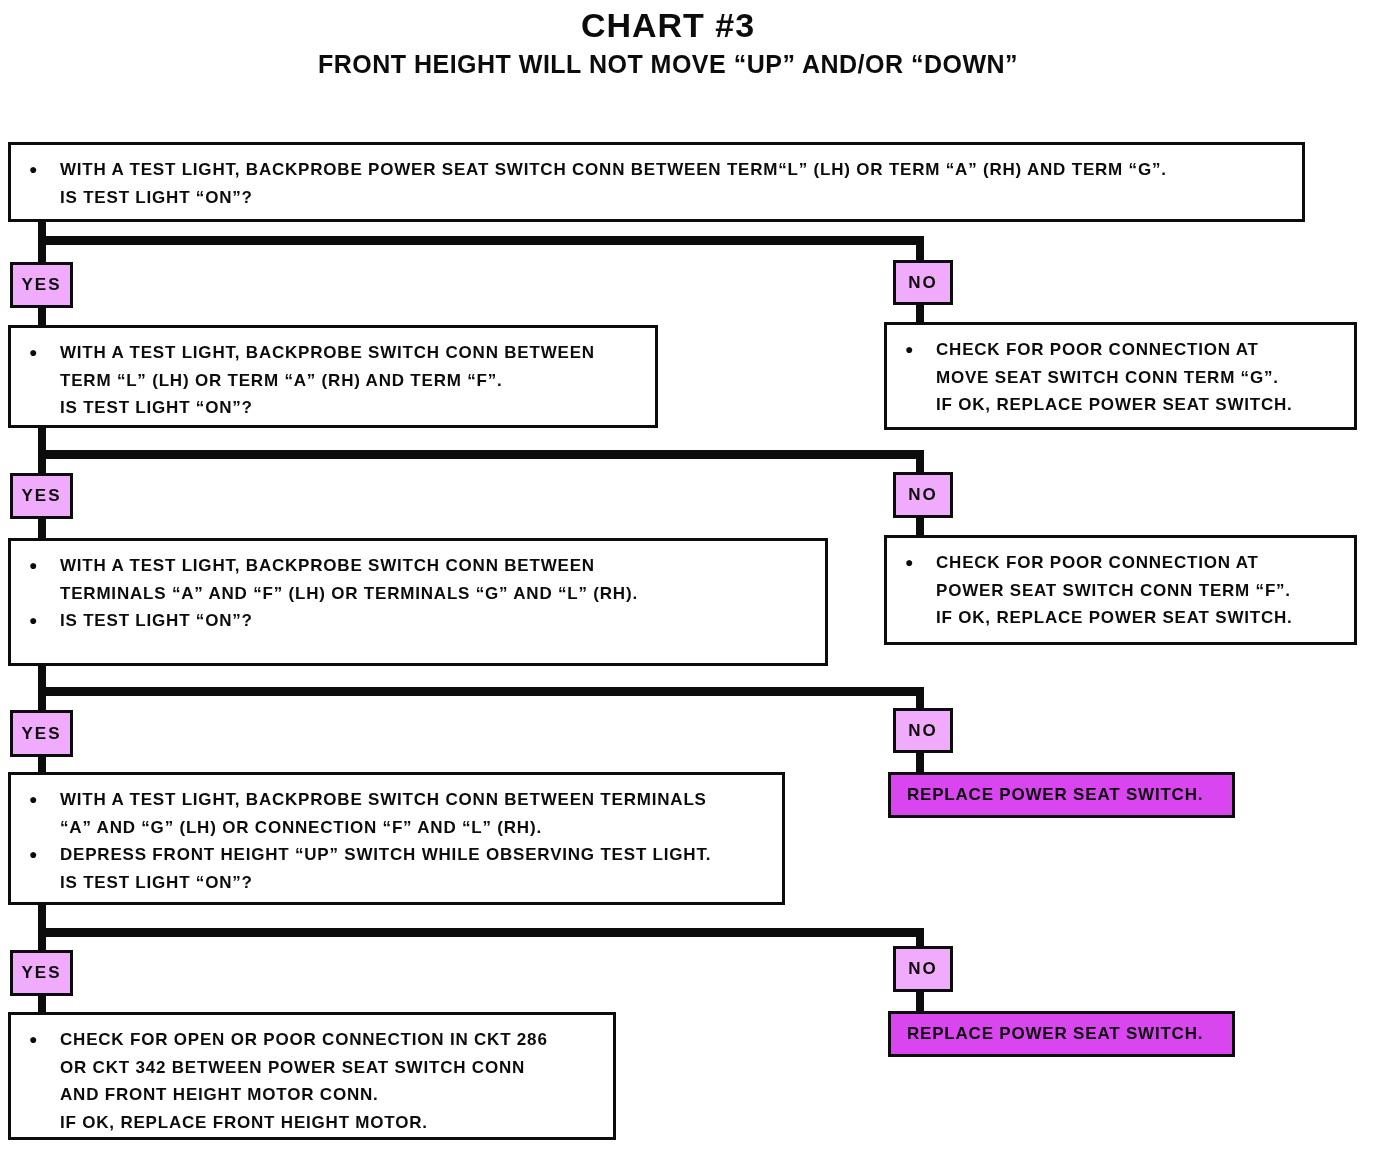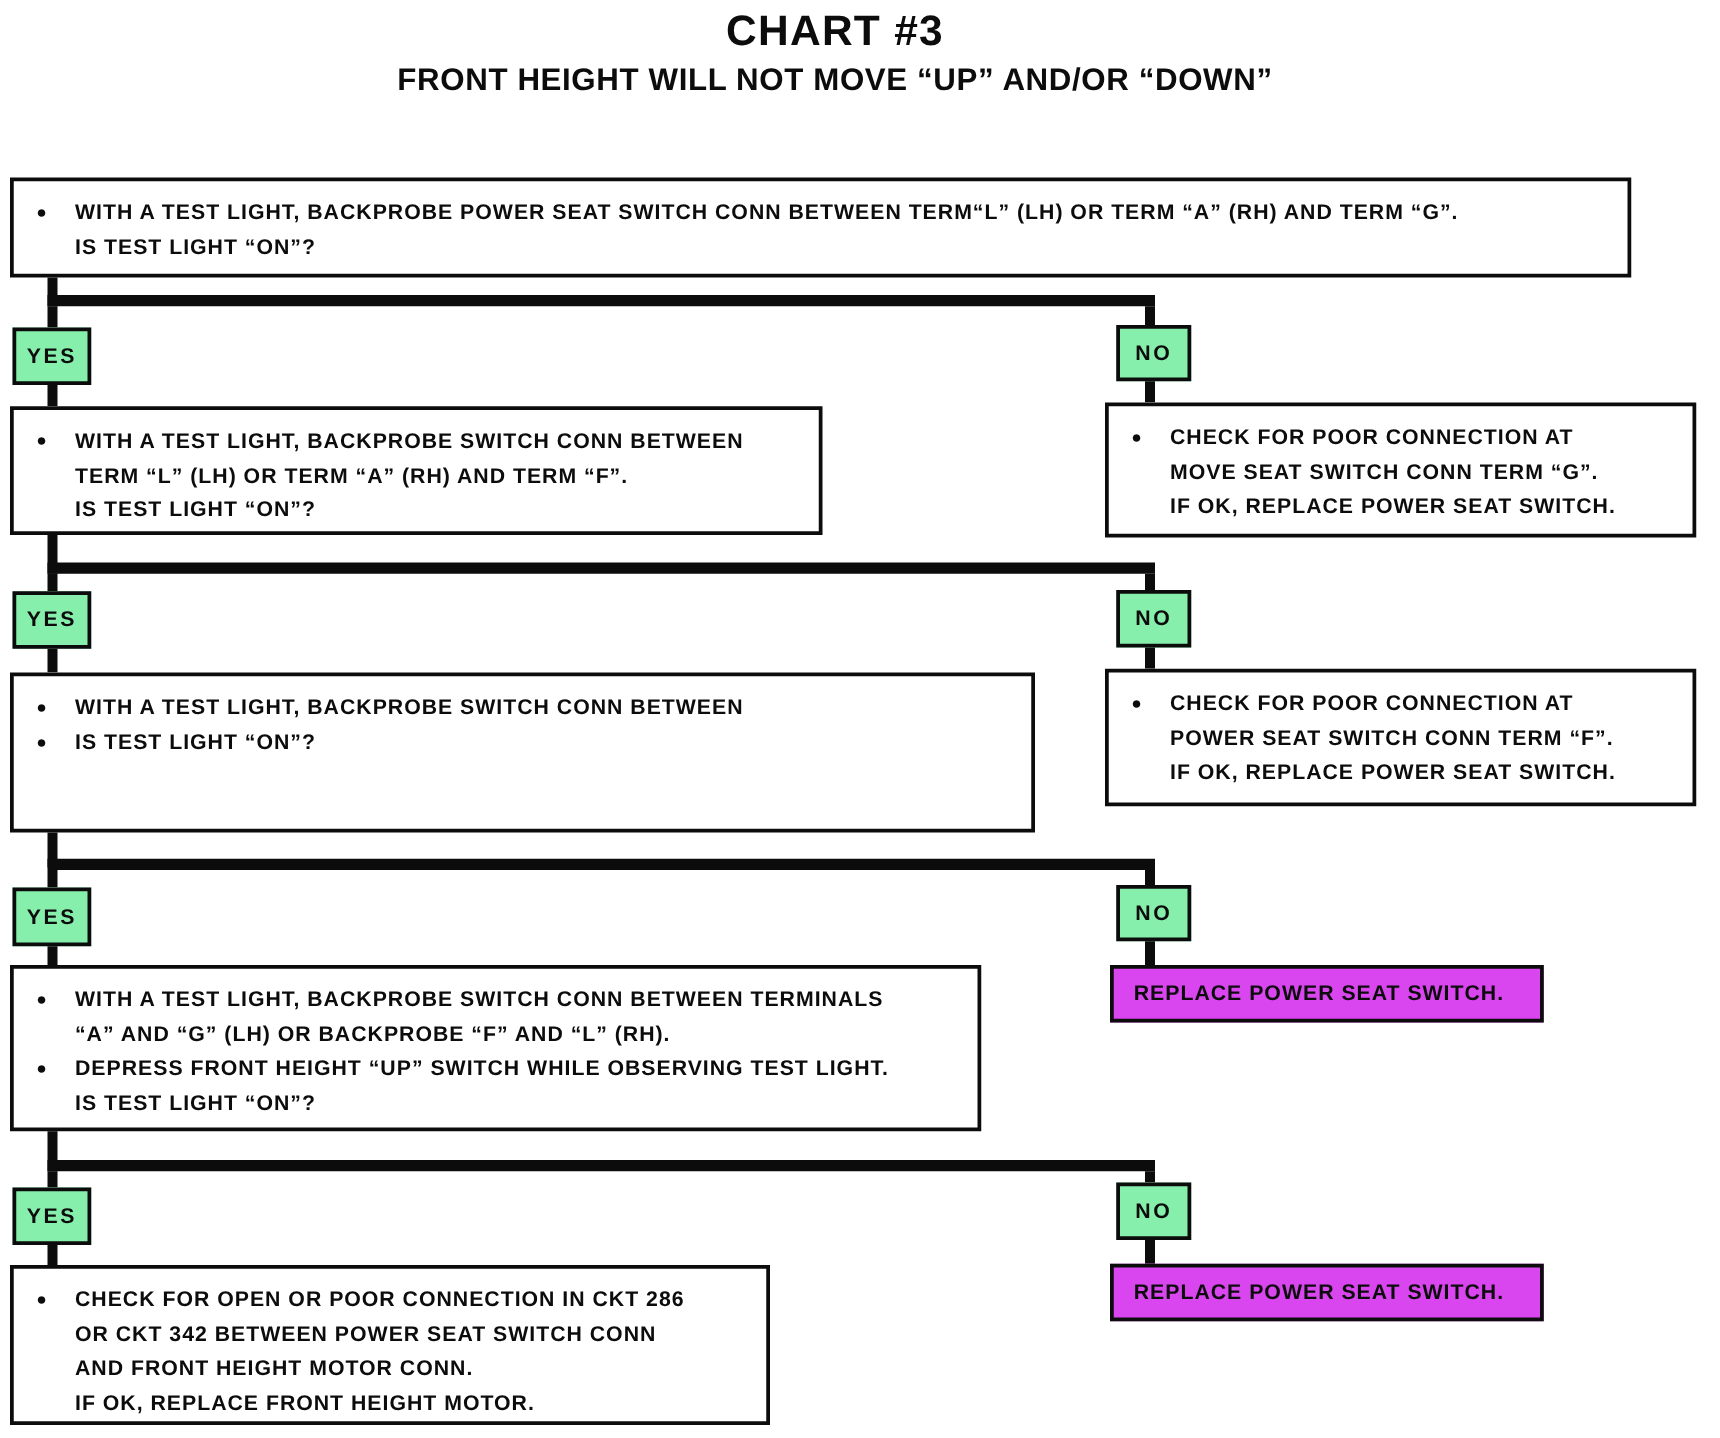--- a/index.html
+++ b/index.html
@@ -33,21 +33,21 @@
   }
   .item{display:flex;align-items:flex-start;}
   .bullet{
     width:31px;flex:0 0 31px;
     font-size:14px;line-height:27.5px;
   }
   .lines{flex:1 1 auto;}
   .badge{
     position:absolute;
     border:3px solid #0c0c0c;
-    background:#86efac;
+    background:#f0abfc;
     box-sizing:border-box;
     display:flex;align-items:center;justify-content:center;
     font-size:17px;font-weight:700;letter-spacing:2px;
   }
   .rbox-plain{
     position:absolute;
     border:3px solid #0c0c0c;
     background:#d946ef;
     box-sizing:border-box;
     display:flex;align-items:center;
@@ -129,20 +129,21 @@
   </div>
 
   <div class="wire" style="left:38px;top:519px;width:8px;height:19px;"></div>
   <div class="wire" style="left:916px;top:518px;width:8px;height:17px;"></div>
 
   <div class="qbox" style="left:8px;top:538px;width:820px;height:128px;">
     <div class="item">
       <span class="bullet">●</span>
       <div class="lines">
         <div>WITH A TEST LIGHT, BACKPROBE SWITCH CONN BETWEEN</div>
+        <div>TERMINALS “A” AND “F” (LH) OR TERMINALS “G” AND “L” (RH).</div>
       </div>
     </div>
     <div class="item">
       <span class="bullet">●</span>
       <div class="lines">
         <div>IS TEST LIGHT “ON”?</div>
       </div>
     </div>
   </div>
 
@@ -170,21 +171,21 @@
   </div>
 
   <div class="wire" style="left:38px;top:757px;width:8px;height:15px;"></div>
   <div class="wire" style="left:916px;top:753px;width:8px;height:19px;"></div>
 
   <div class="qbox" style="left:8px;top:772px;width:777px;height:133px;">
     <div class="item">
       <span class="bullet">●</span>
       <div class="lines">
         <div>WITH A TEST LIGHT, BACKPROBE SWITCH CONN BETWEEN TERMINALS</div>
-        <div>“A” AND “G” (LH) OR BACKPROBE “F” AND “L” (RH).</div>
+        <div>“A” AND “G” (LH) OR CONNECTION “F” AND “L” (RH).</div>
       </div>
     </div>
     <div class="item">
       <span class="bullet">●</span>
       <div class="lines">
         <div>DEPRESS FRONT HEIGHT “UP” SWITCH WHILE OBSERVING TEST LIGHT.</div>
         <div>IS TEST LIGHT “ON”?</div>
       </div>
     </div>
   </div>

